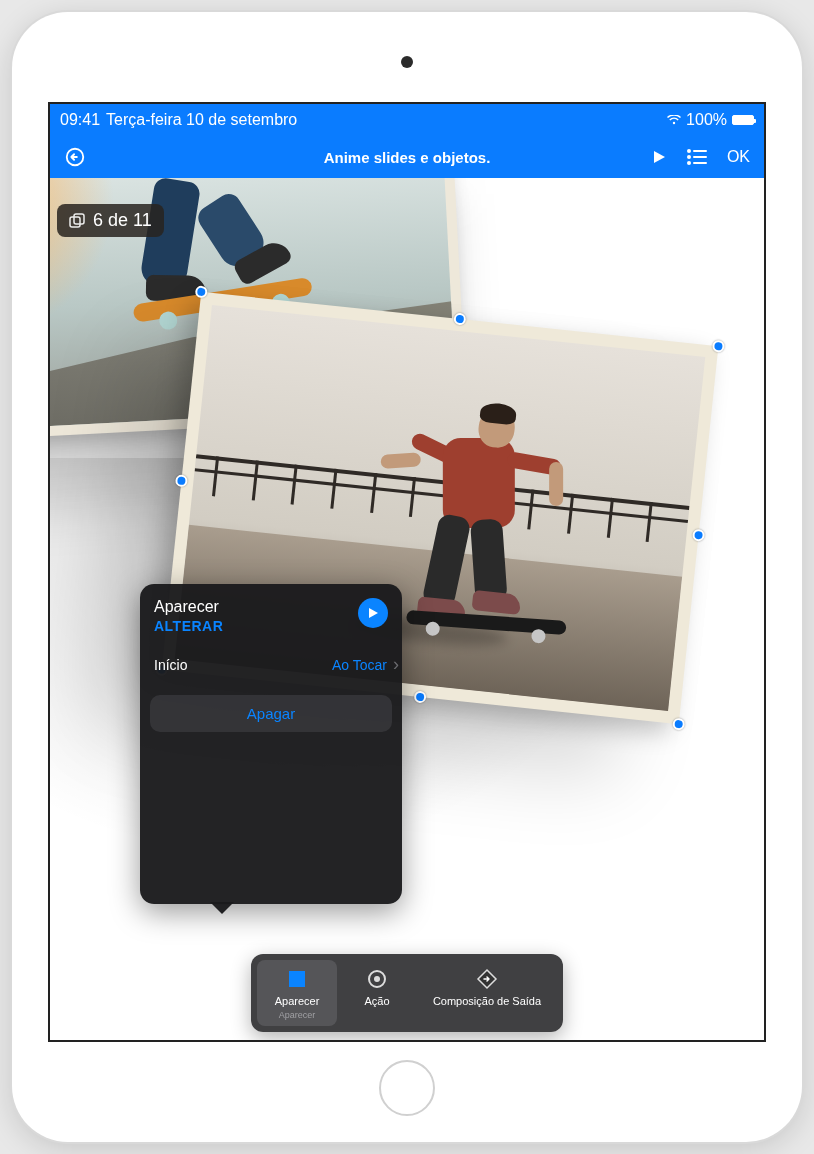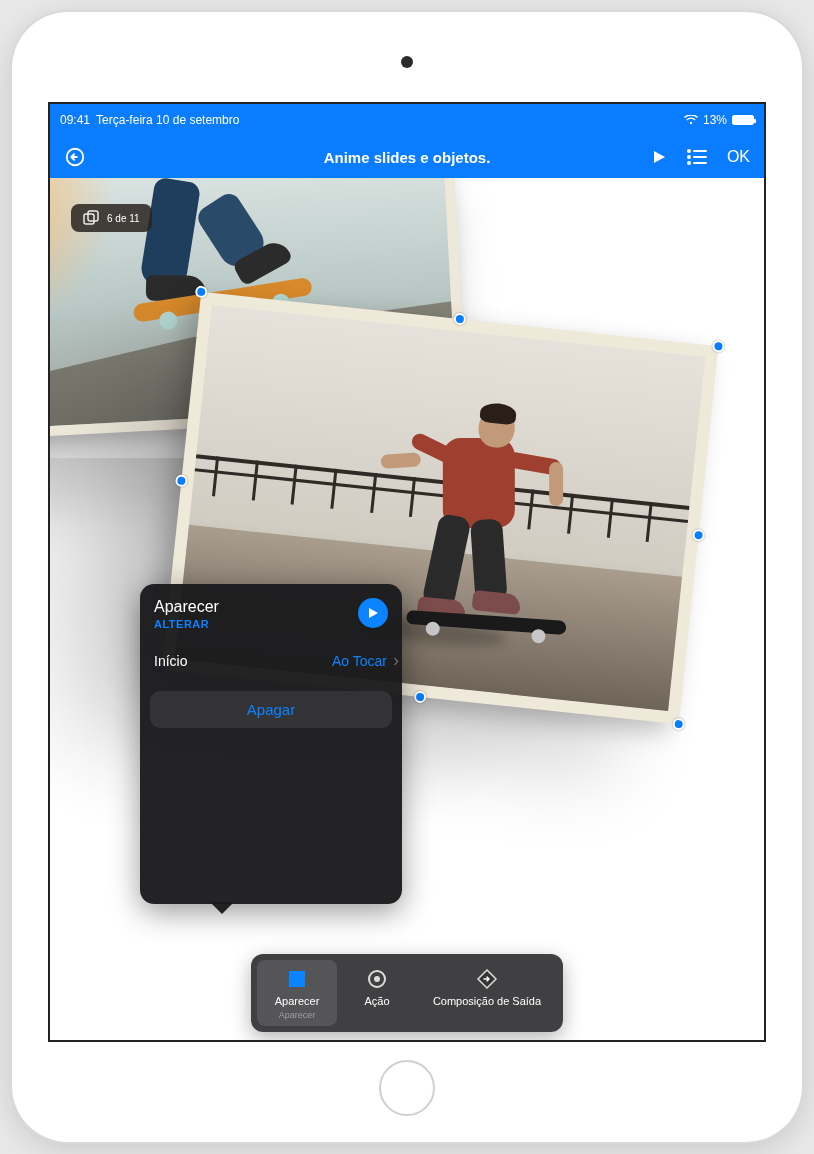--- a/index.html
+++ b/index.html
@@ -45,21 +45,21 @@
     border: 2px solid #222;
     border-radius: 0;
     position: relative;
     overflow: hidden;
   }
   
   .status-bar {
     height: 20px;
     background: #0a7cff;
     color: #fff;
-    font-size: 12px;
+    font-size: 16px;
     display: flex;
     align-items: center;
     justify-content: space-between;
     padding: 16px 10px;
   }
   .status-left { display: flex; gap: 6px; }
   .status-right { display: flex; align-items: center; gap: 5px; }
   .wifi-icon, .battery-icon { display: inline-flex; align-items: center; }
   .battery {
     width: 22px; height: 10px; border: 1px solid #fff; border-radius: 2px;
@@ -85,24 +85,24 @@
   .nav-icon { cursor: pointer; display:flex; align-items:center; justify-content:center; }
   
   .canvas {
     position: relative;
     background: #fff;
     height: calc(100% - 62px);
     overflow: hidden;
   }
   .slide-badge {
     position: absolute;
-    top: 26px; left: 21px;
+    top: 26px; left: 7px;
     background: rgba(40,35,30,0.85);
     color: #fff;
-    font-size: 10px;
+    font-size: 18px;
     padding: 6px 12px;
     border-radius: 8px;
     display: flex;
     align-items: center;
     gap: 8px;
     z-index: 30;
   }
   .slide-badge svg { opacity:.9; }
   
   .photo {
@@ -198,21 +198,21 @@
     z-index: 40;
     box-shadow: 0 8px 30px rgba(0,0,0,.4);
   }
   .popover::after {
     content:""; position:absolute; bottom:-10px; left:70px;
     border-left:12px solid transparent; border-right:12px solid transparent;
     border-top:12px solid rgba(26,26,28,0.96);
   }
   .pop-row1 { display:flex; align-items:flex-start; justify-content:space-between; padding:0 14px 10px 14px;}
   .pop-title { font-size:16px; font-weight:500; color:#fff; }
-  .pop-sub { font-size:11px; font-weight:600; color:#0a84ff; letter-spacing:.5px; margin-top:2px;}
+  .pop-sub { font-size:14px; font-weight:600; color:#0a84ff; letter-spacing:.5px; margin-top:2px;}
   .play-chip { width:30px; height:30px; background:#0a84ff; border-radius:50%; display:flex; align-items:center; justify-content:center;}
   .pop-row2 { display:flex; align-items:center; justify-content:space-between; padding:10px 3px 10px 14px; font-size:14px;}
   .pop-row2 .value { color:#0a84ff; display:flex; align-items:center; gap:2px;}
   .chev { color:#6a6a6e; font-size:18px; margin-left:4px;}
   .pop-delete {
     margin: 10px 10px 0 10px;
     background: rgba(60,60,64,0.7);
     color:#0a84ff;
     text-align:center;
     font-size:15px;
@@ -253,21 +253,21 @@
       <div class="status-left">
         <span>09:41</span>
         <span>Terça-feira 10 de setembro</span>
       </div>
       <div class="status-right">
         <span class="wifi-icon">
           <svg width="14" height="10" viewBox="0 0 14 10">
               <path d="M7 9.2a1.2 1.2 0 100-2.4 1.2 1.2 0 000 2.4zM3.3 5.4a5.2 5.2 0 017.4 0l1-1a6.6 6.6 0 00-9.4 0l1 1zM1 3a9 9 0 0112 0l1-1a10.4 10.4 0 00-14 0l1 1z" fill="#fff"></path>
             </svg>
         </span>
-        <span>13%</span>
+        <span>100%</span>
         <span class="battery-icon">
             <span class="battery"></span>
           </span>
       </div>
     </div>
 
     <div class="nav-bar">
       <div class="nav-left">
         <span class="nav-icon">
           <svg width="22" height="22" viewBox="0 0 24 24" fill="none">

